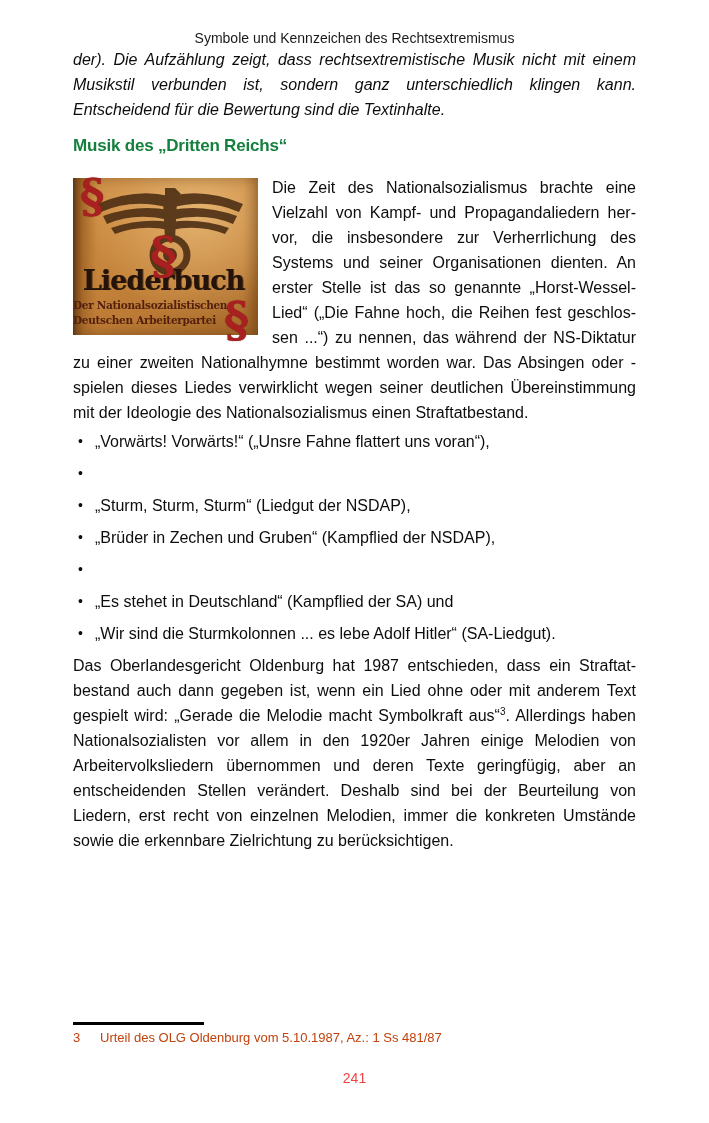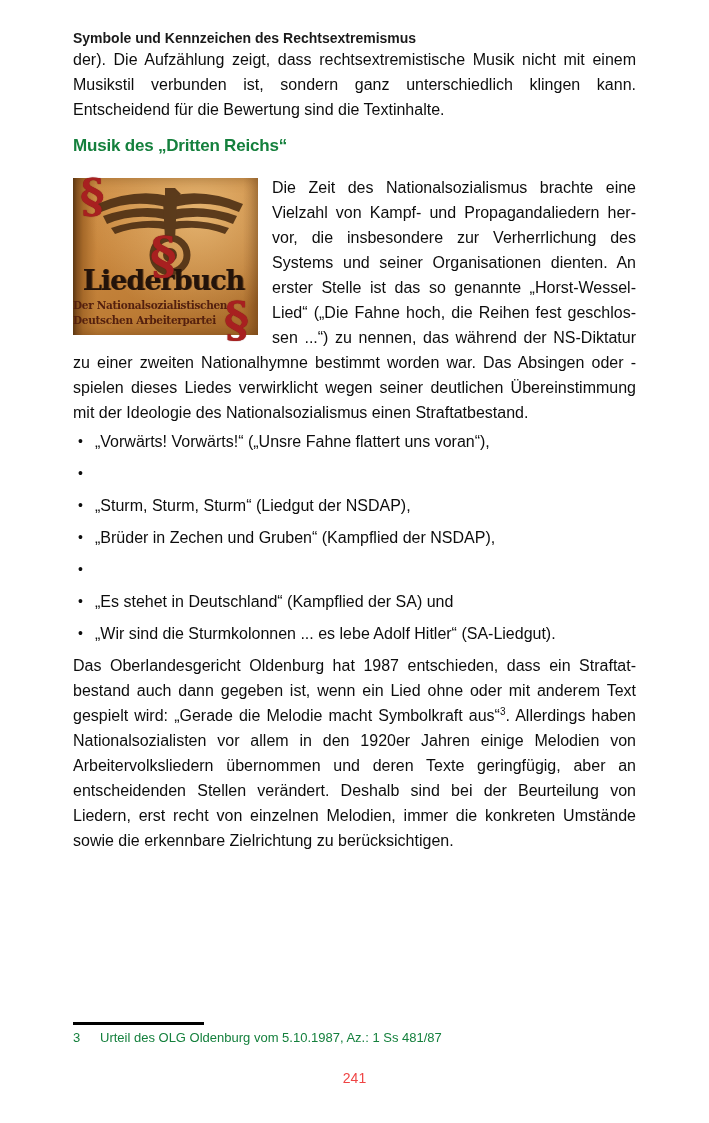--- a/index.html
+++ b/index.html
@@ -9,35 +9,34 @@
     height: 1123px;
     margin: 0 auto;
     background: #ffffff;
     color: #111111;
     font-family: "Liberation Sans", sans-serif;
     box-sizing: border-box;
     padding: 30px 73px 0 73px;
     overflow: hidden;
   }
   .running-header {
-    text-align: left;
+    text-align: center;
     font-size: 14px;
     line-height: 17px;
     color: #1a1a1a;
-    font-weight: bold;
   }
   p.body-par {
     margin: 0;
     font-size: 16px;
     line-height: 25px;
     text-align: justify;
     hyphens: manual;
     color: #0d0d0d;
   }
-  .p-intro { margin-top: 19px; }
+  .p-intro { margin-top: 19px; font-style: italic; }
   h2.section-heading {
     margin: 12px 0 0 0;
     font-size: 17px;
     line-height: 24px;
     font-weight: bold;
     color: #15803d;
     letter-spacing: -0.2px;
   }
   .media-block { margin-top: 17px; }
   .media-block::after { content: ""; display: block; clear: both; }
@@ -130,21 +129,21 @@
     height: 3px;
     background: #000000;
   }
   .footnote {
     position: absolute;
     left: 73px;
     top: 1030px;
     width: 563px;
     font-size: 13px;
     line-height: 16px;
-    color: #15803d;
+    color: #c2410c;
   }
   .footnote .marker { display: inline-block; width: 27px; }
   .page-number {
     position: absolute;
     left: 0;
     right: 0;
     top: 1070px;
     text-align: center;
     font-size: 14px;
     color: #ef4444;

